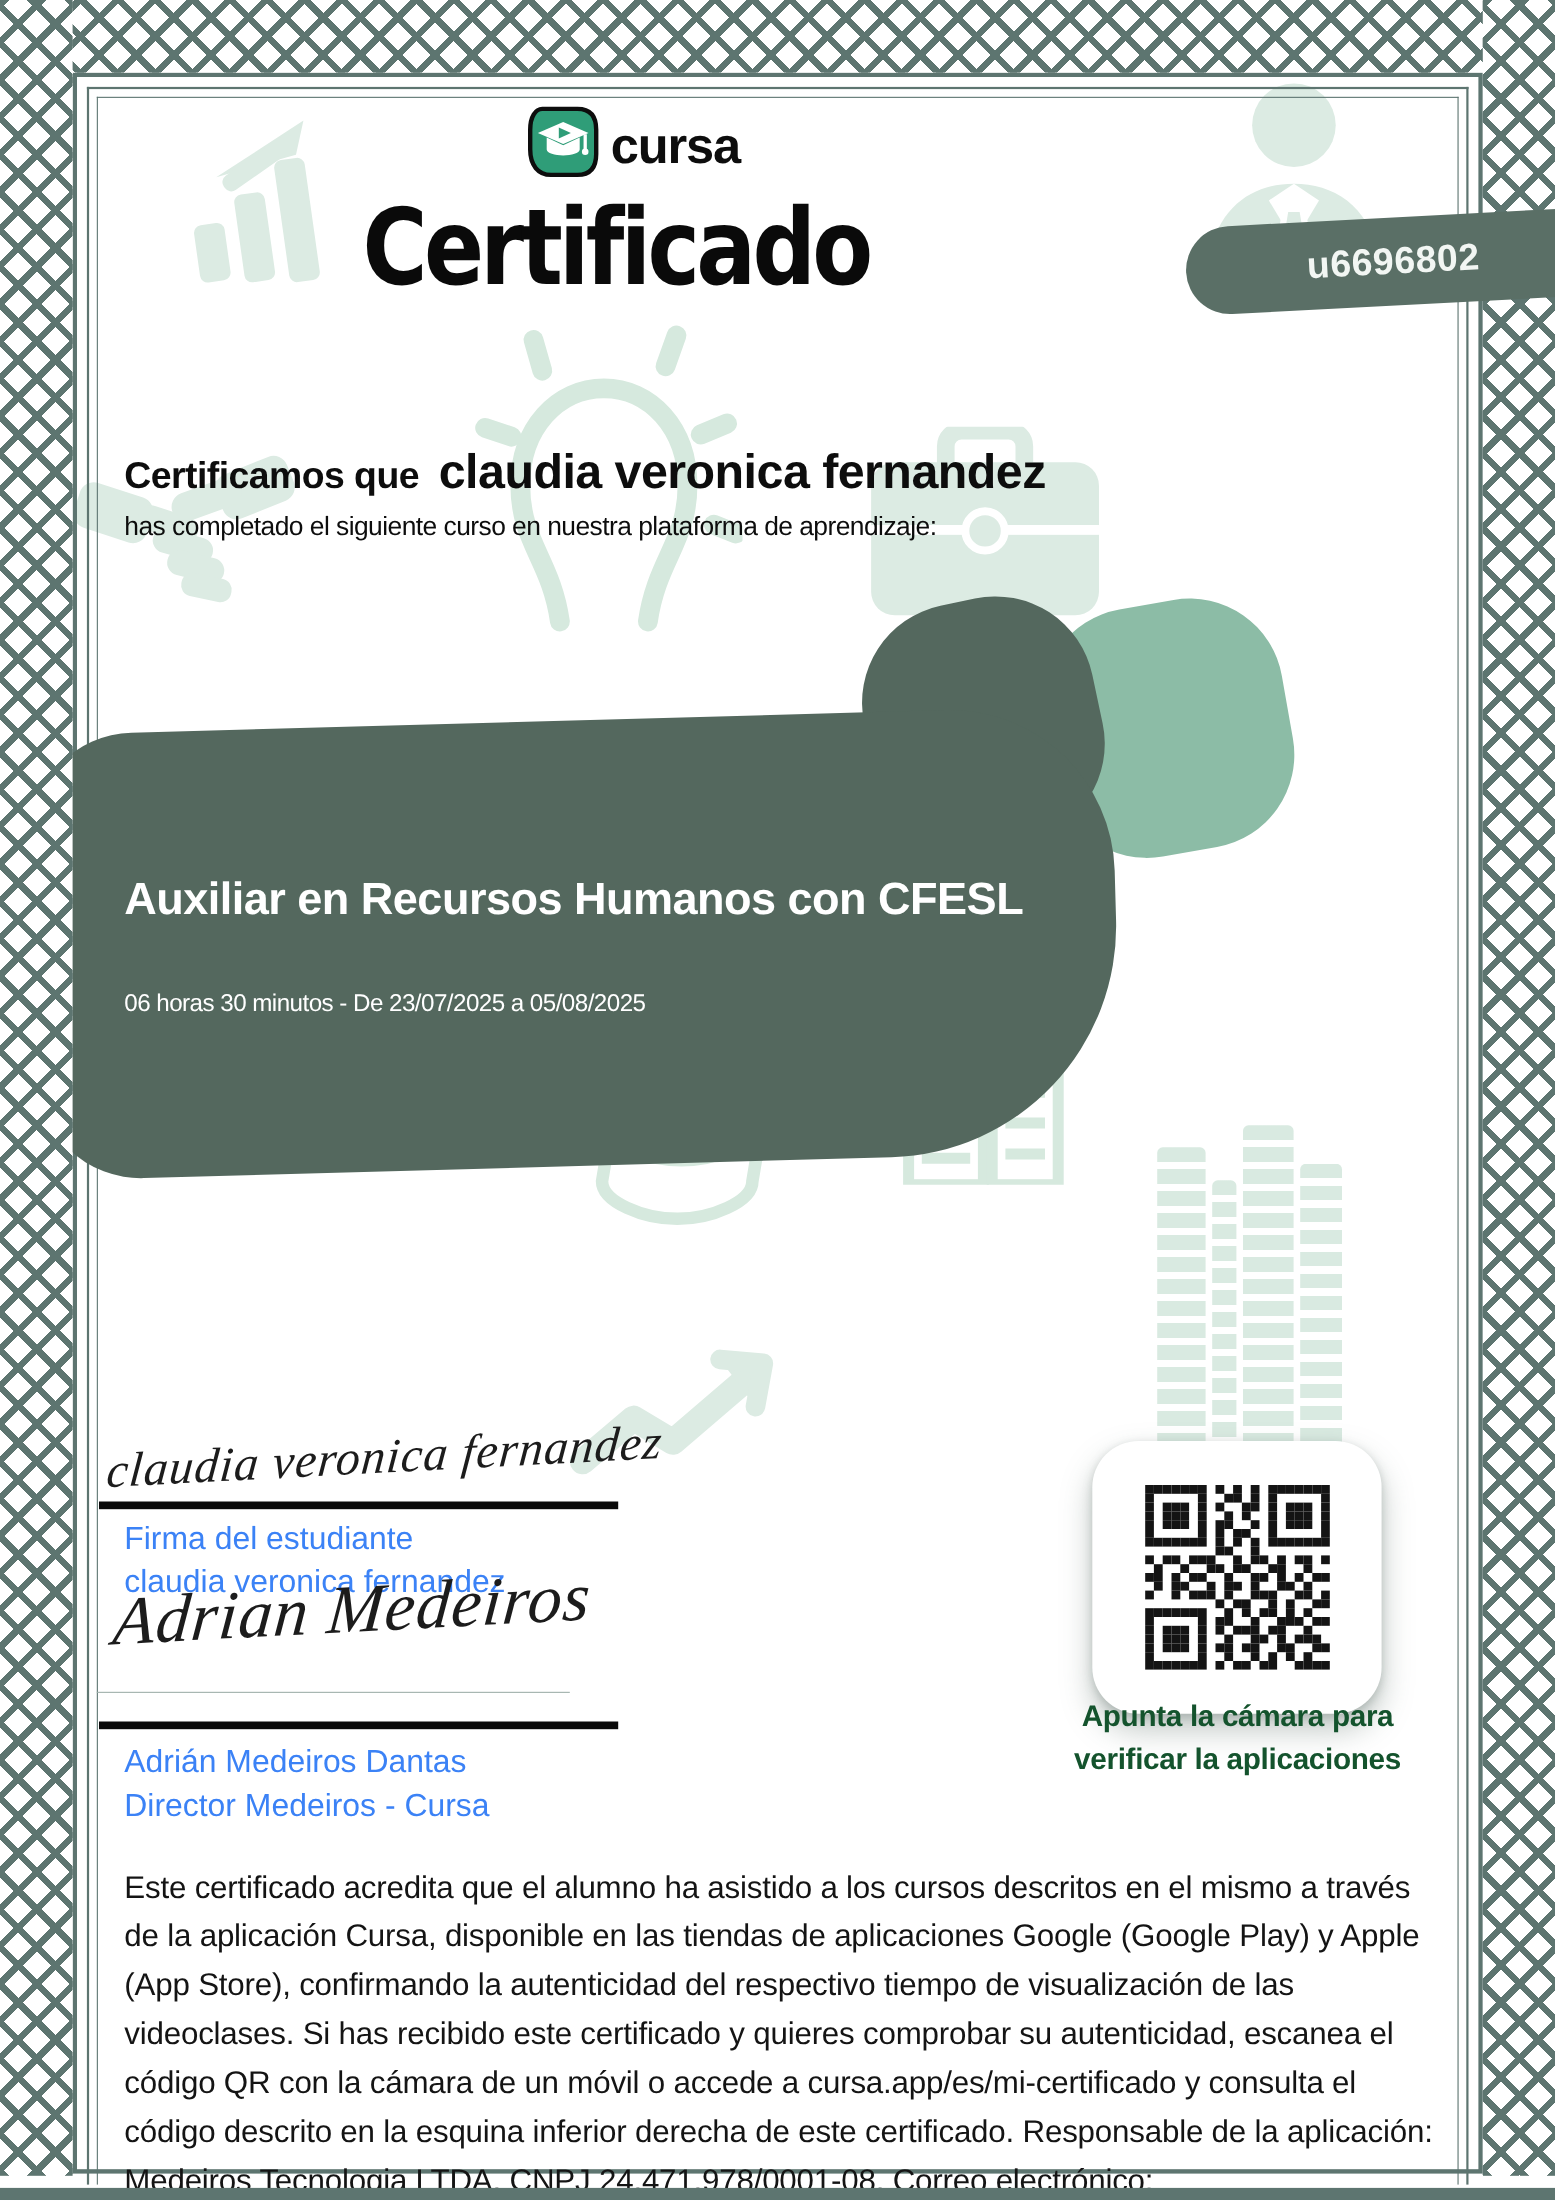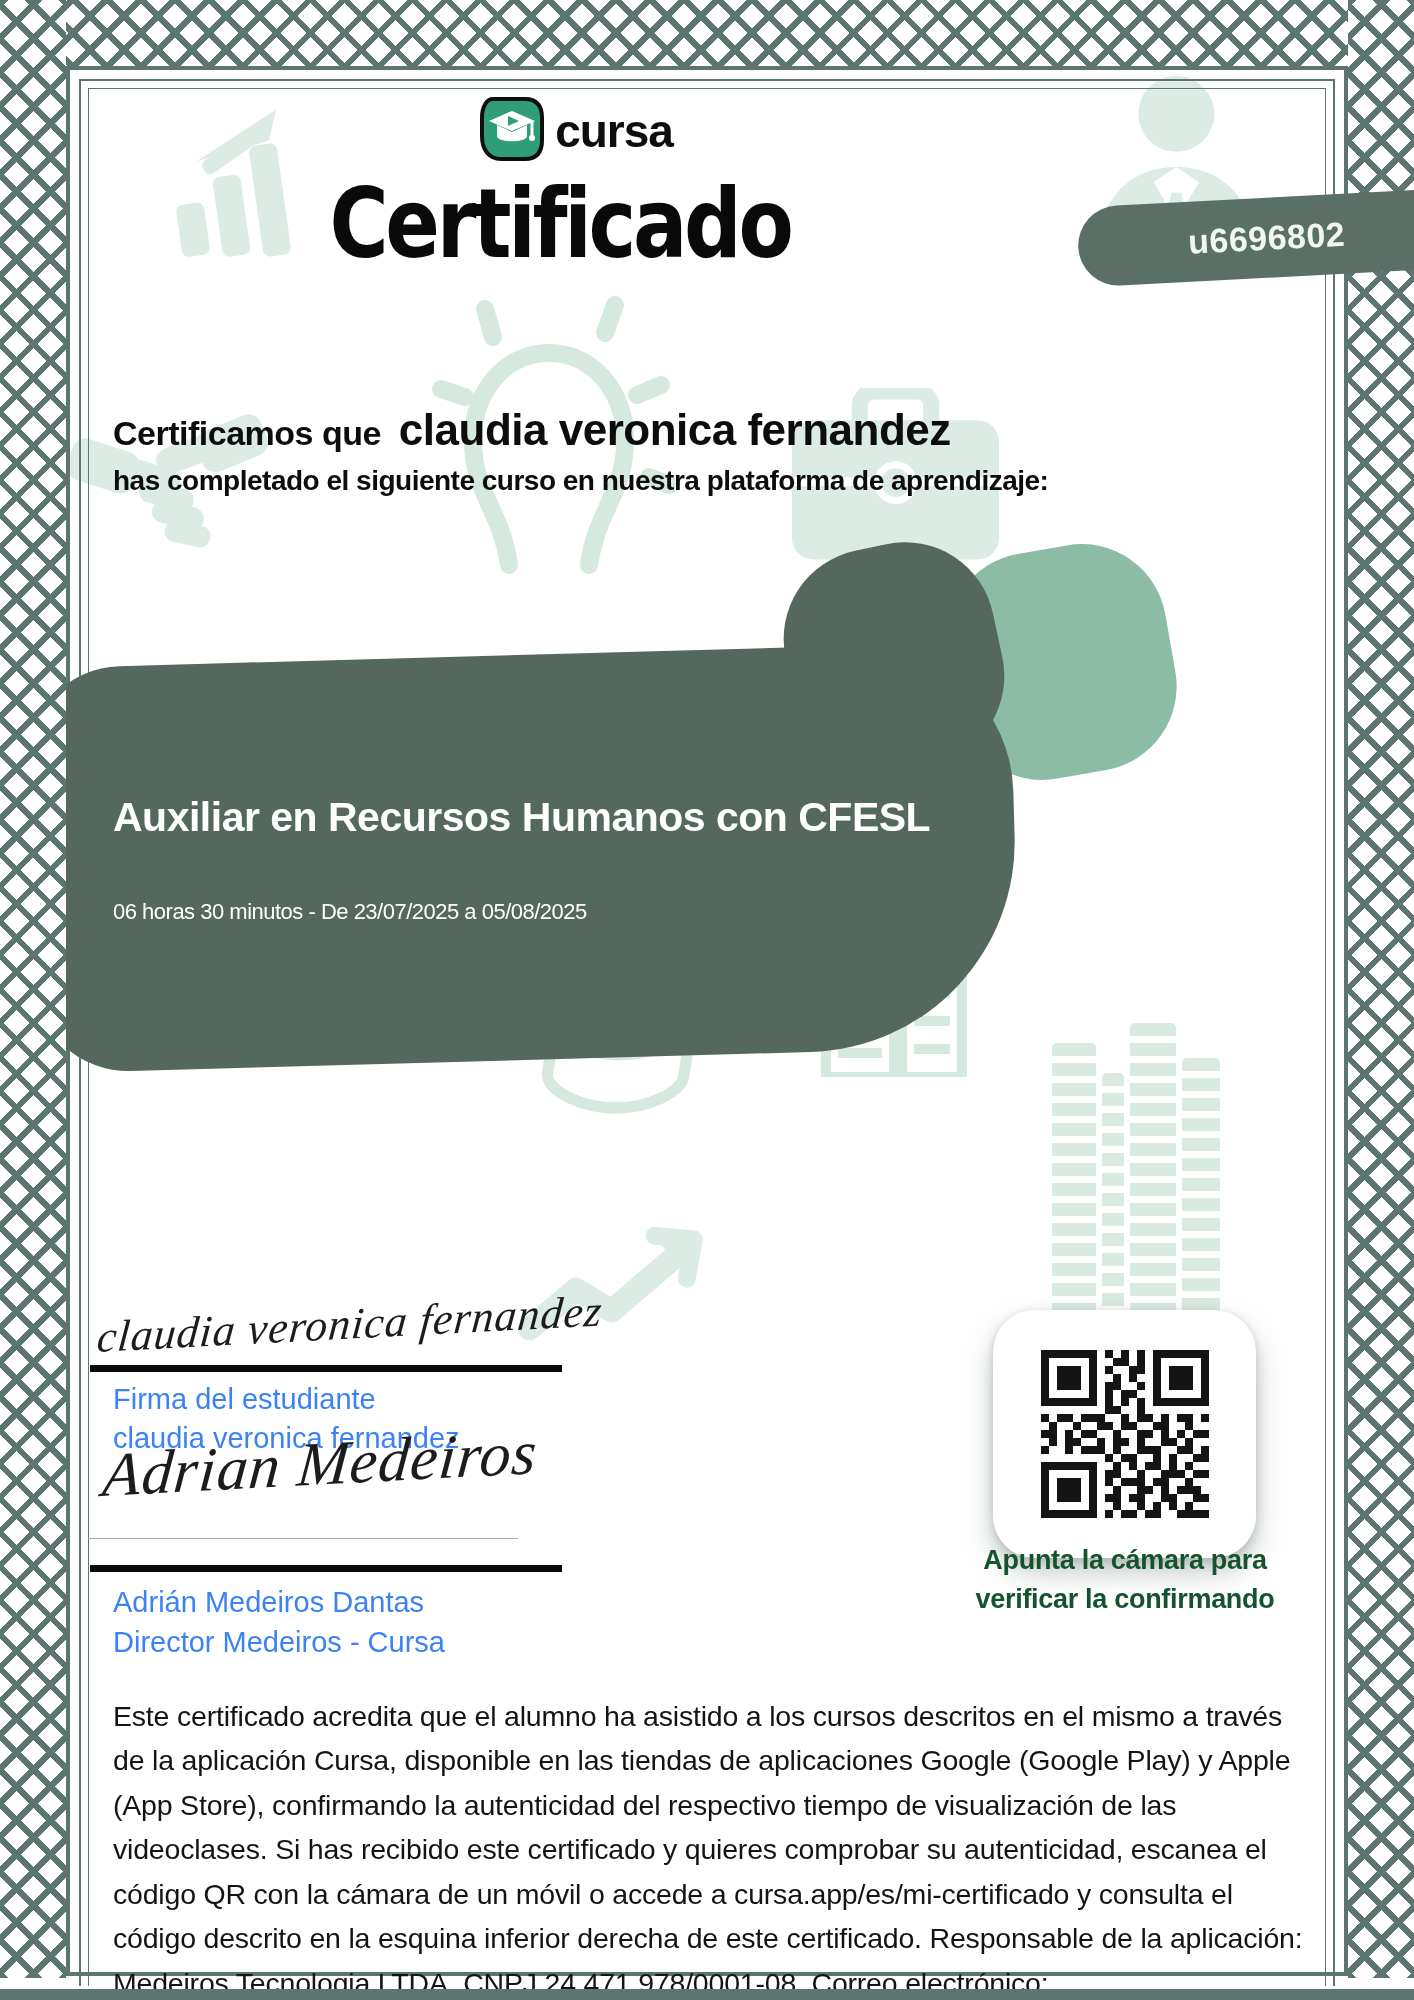--- a/index.html
+++ b/index.html
@@ -45,21 +45,21 @@
     background:#5a6f66;border-radius:40px 0 0 40px;z-index:7;
     transform:rotate(-3deg);transform-origin:60% 50%;
     display:flex;align-items:center;justify-content:flex-start;
     color:#f2f6f3;font-size:34px;font-weight:600;padding-left:110px;letter-spacing:.5px;
   }
   
   .intro{position:absolute;left:113px;top:405px;z-index:5;color:#0d0d0d;}
   .intro-l1{display:flex;align-items:baseline;gap:18px;}
   .certify-prefix{font-size:34px;font-weight:700;letter-spacing:-.5px;}
   .student-name{font-size:44px;font-weight:700;letter-spacing:-.5px;}
-  .intro-l2{margin-top:10px;font-size:28px;font-weight:700;letter-spacing:-.5px;}
+  .intro-l2{margin-top:10px;font-size:24px;font-weight:400;letter-spacing:-.5px;}
 
   
   .blob{position:absolute;z-index:4;}
   .accent-sliver{left:58px;top:688px;width:952px;height:48px;border-radius:24px;
     background:#8cbca6;transform:rotate(-1.6deg);}
   .accent-chunk{left:952px;top:548px;width:220px;height:228px;border-radius:85px;
     background:#8cbca6;transform:rotate(-10deg);}
   .dark-bump{left:788px;top:545px;width:212px;height:225px;border-radius:90px;
     background:#54685e;transform:rotate(-12deg);}
   .dark-main{left:30px;top:655px;width:985px;height:405px;
@@ -502,21 +502,21 @@
           <rect x="112" y="160" width="8" height="8"></rect>
           <rect x="136" y="160" width="8" height="8"></rect>
           <rect x="144" y="160" width="8" height="8"></rect>
           <rect x="152" y="160" width="8" height="8"></rect>
           <rect x="160" y="160" width="8" height="8"></rect>
         </svg>
       </div>
   </div>
   <div class="qr-caption">
     <div>Apunta la cámara para</div>
-    <div>verificar la confirmando</div>
+    <div>verificar la aplicaciones</div>
   </div>
 
   <div class="footer-text">Este certificado acredita que el alumno ha asistido a los cursos descritos en el mismo a través de la aplicación Cursa, disponible en las tiendas de aplicaciones Google (Google Play) y Apple (App Store), confirmando la autenticidad del respectivo tiempo de visualización de las videoclases. Si has recibido este certificado y quieres comprobar su autenticidad, escanea el código QR con la cámara de un móvil o accede a cursa.app/es/mi-certificado y consulta el código descrito en la esquina inferior derecha de este certificado. Responsable de la aplicación: Medeiros Tecnologia LTDA. CNPJ 24.471.978/0001-08. Correo electrónico: contacto@cursa.app</div>
 
   <div class="frame frame-a"></div>
   <div class="frame frame-b"></div>
   <div class="frame frame-c"></div>
   <div class="pat pat-top"></div>
   <div class="pat pat-left"></div>
   <div class="pat pat-right"></div>

